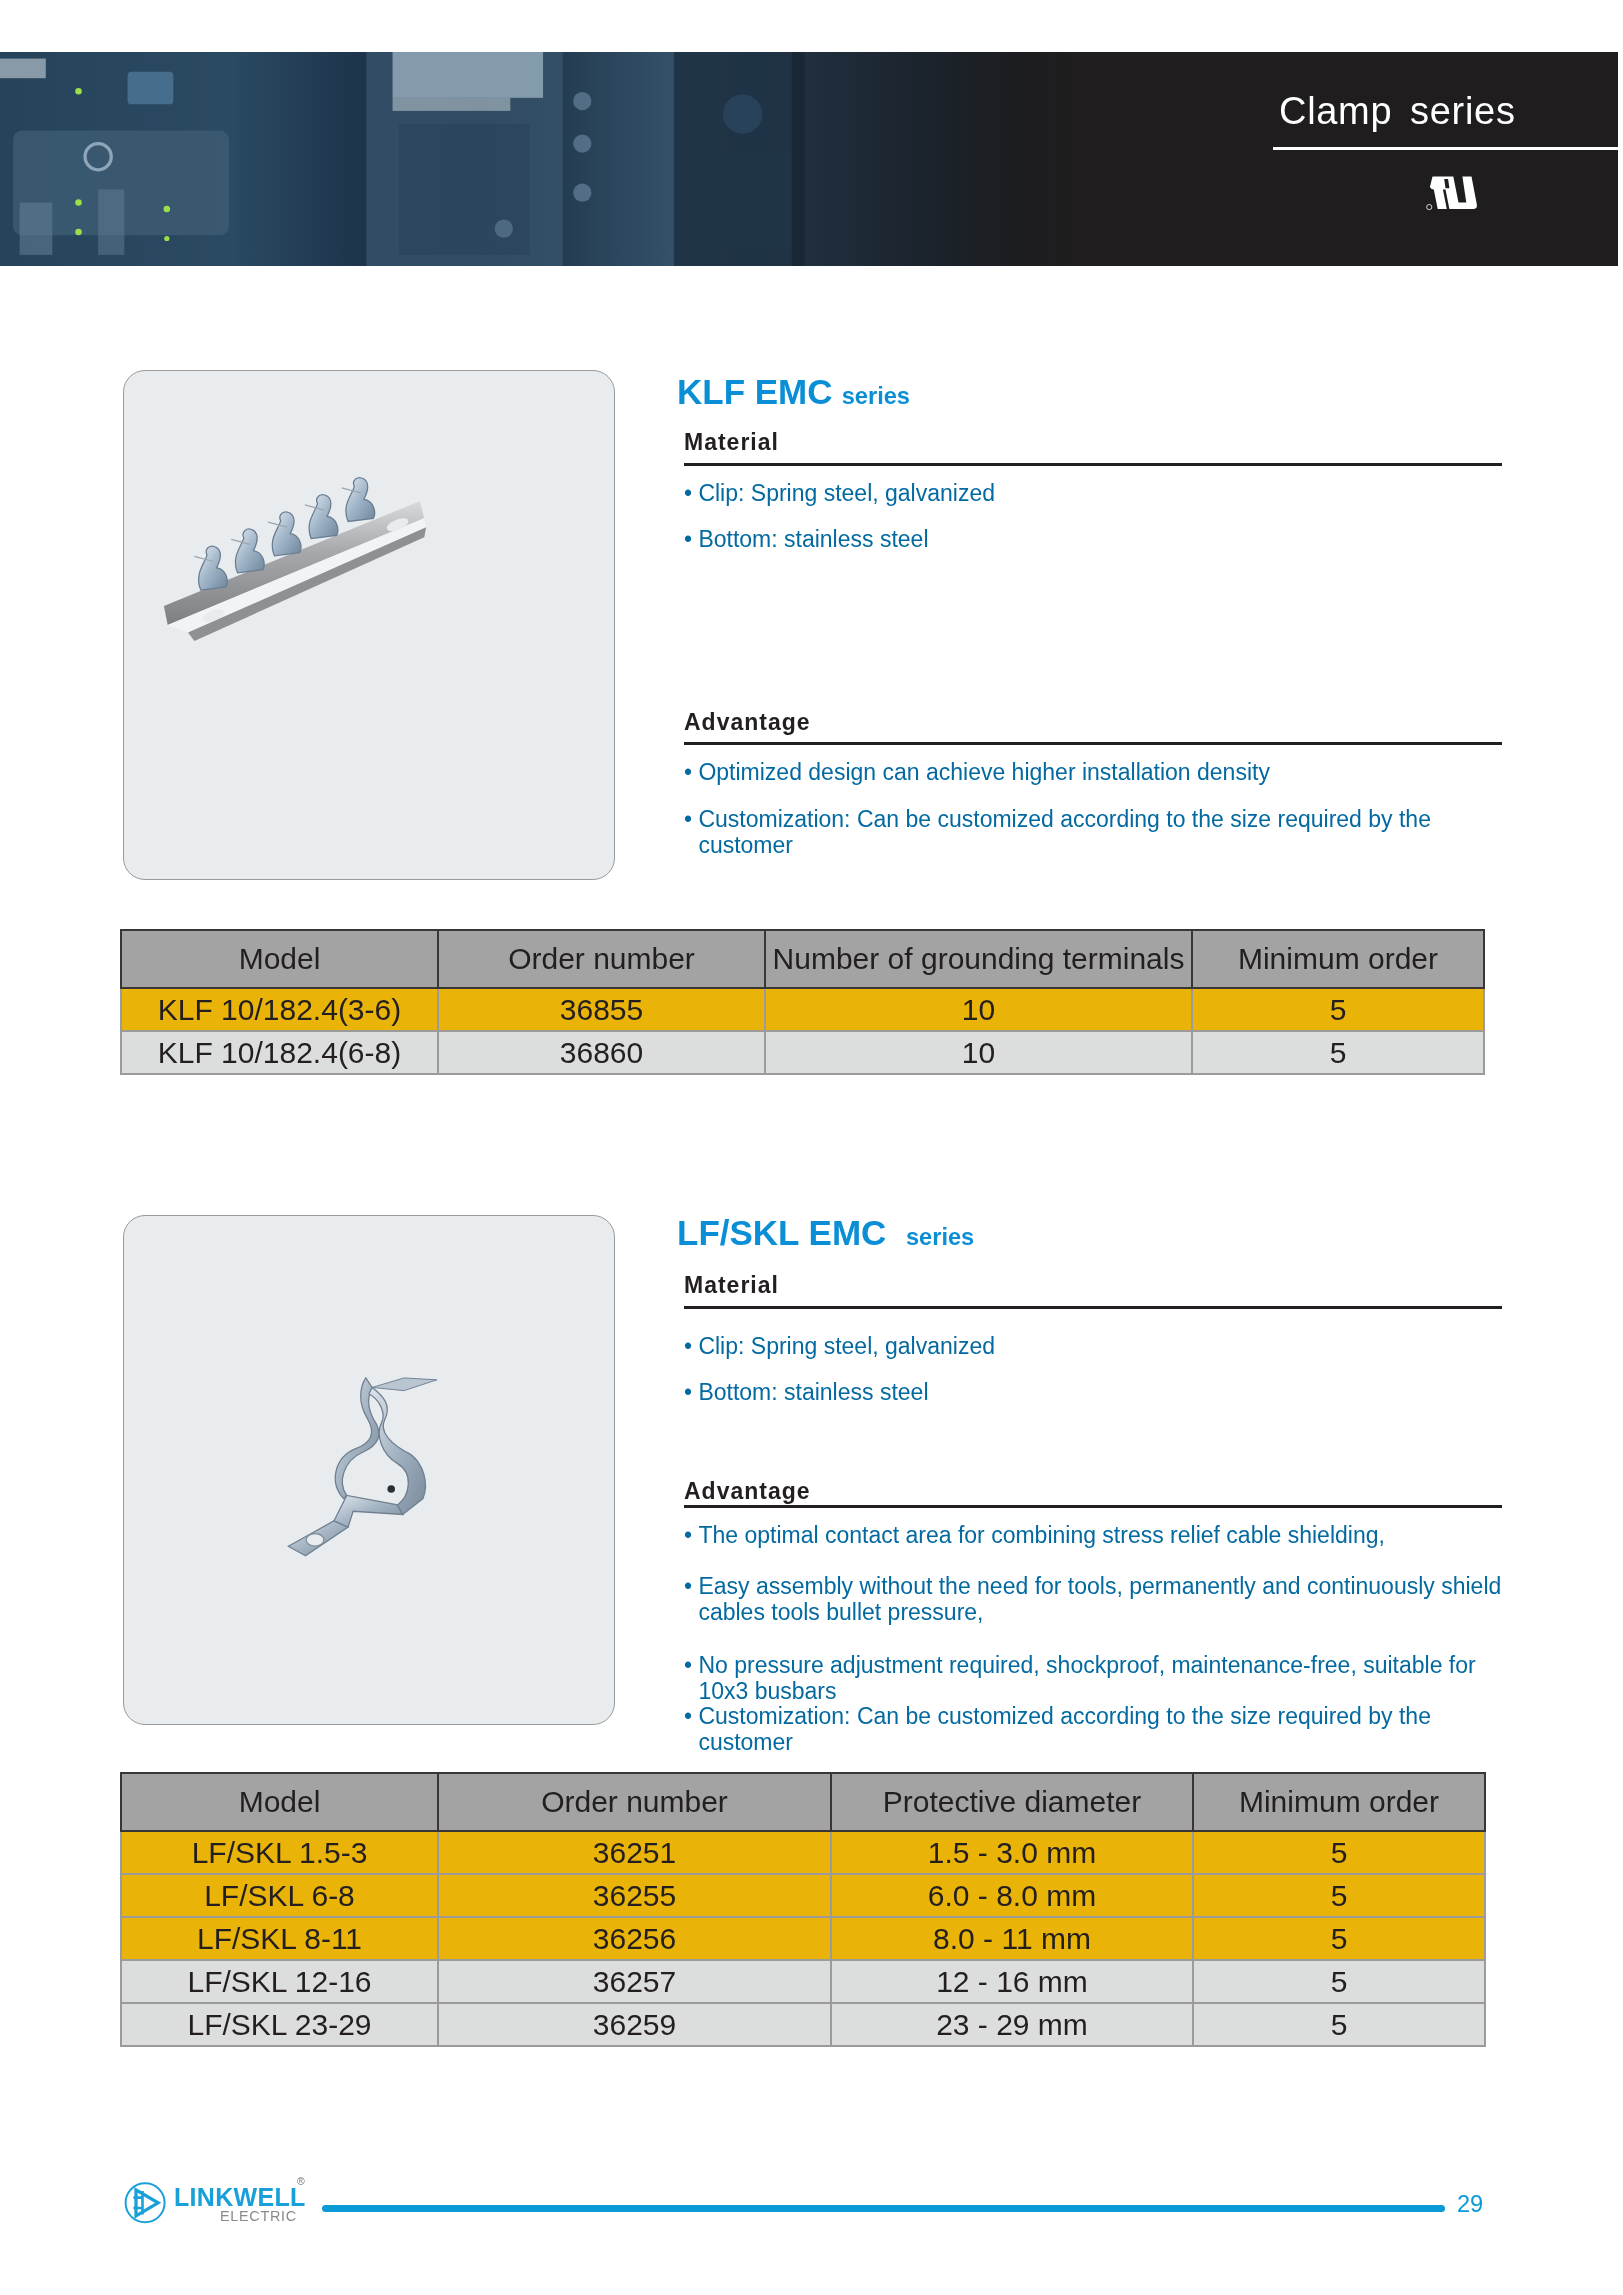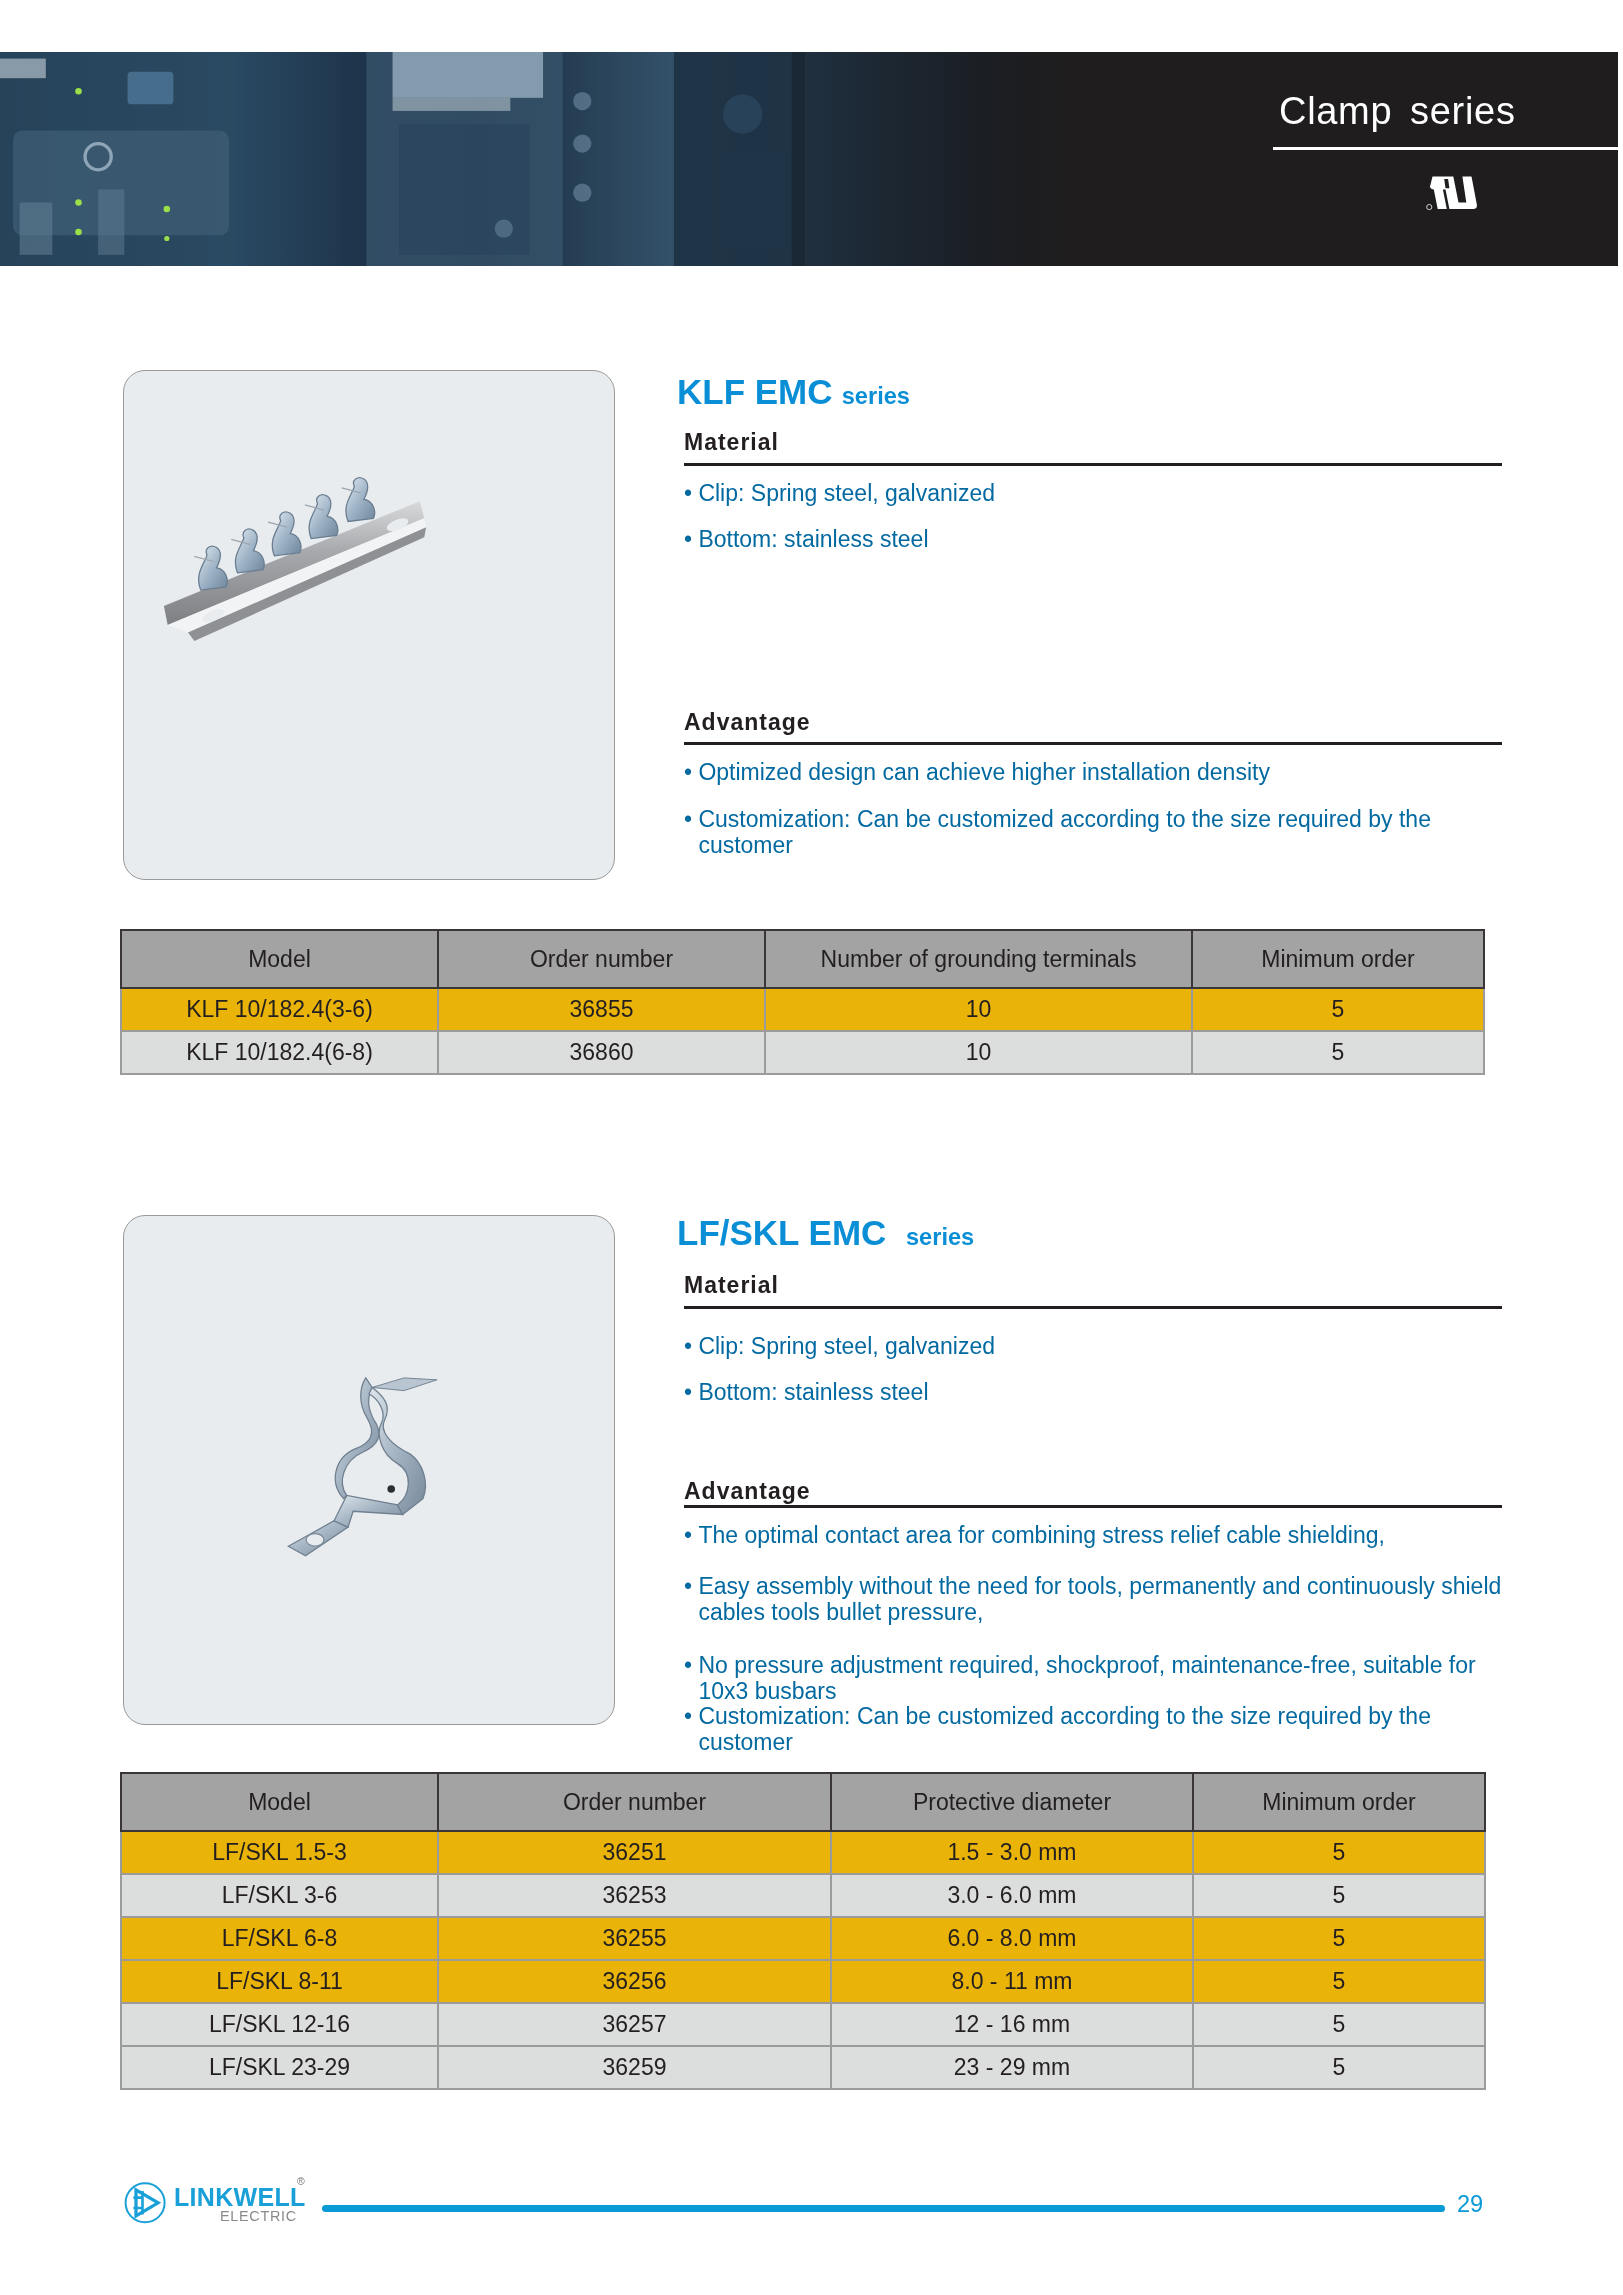--- a/index.html
+++ b/index.html
@@ -21,21 +21,21 @@
 
   
   .series-title { position:absolute; left:677px; color:#0a8fd6; font-weight:bold; font-size:35px; white-space:nowrap; }
   .series-title .suffix { font-size:23.6px; margin-left:9.2px; }
   .sub-h { position:absolute; left:684px; font-weight:bold; font-size:23px; letter-spacing:1px; color:#231f20; }
   .sub-rule { position:absolute; left:684px; width:818px; height:2.6px; background:#231f20; }
   .bullet { position:absolute; left:684px; width:824px; font-size:23px; line-height:26px; color:#0369a1; padding-left:14.4px; box-sizing:border-box; }
   .bullet::before { content:"•"; position:absolute; left:0; top:0; }
 
   
-  table.spec { position:absolute; left:120px; border-collapse:collapse; font-size:23px; color:#231f20;padding-left:8px; }
+  table.spec { position:absolute; left:120px; border-collapse:collapse; font-size:30px; color:#231f20;padding-left:8px; }
   table.spec th { background:#a3a3a3; font-weight:normal; height:56px; border:2px solid #3a3536; text-align:center; padding:0; }
   table.spec td { height:41px; border:2px solid #9b9b9b; text-align:center; padding:0; }
   table.spec tr.light td { background:#eab308; }
   table.spec tr.dark td { background:#dcdddd; }
 
   
   .footer-logo { position:absolute; left:123px; top:2178px; width:196px; height:47px; }
   .footer-line { position:absolute; left:322px; top:2205px; width:1123px; height:7.2px; background:#0a9ad6; border-radius:3.9px; }
   .page-num { position:absolute; left:1457px; top:2191px; font-size:23.6px; color:#0a9ad6; }
 </style>
@@ -212,26 +212,20 @@
       <th>Minimum order</th>
     </tr>
   </thead>
   <tbody>
     <tr class="light">
       <td>LF/SKL 1.5-3</td>
       <td>36251</td>
       <td>1.5 - 3.0 mm</td>
       <td>5</td>
     </tr>
-    <tr class="dark">
-      <td>LF/SKL 3-6</td>
-      <td>36253</td>
-      <td>3.0 - 6.0 mm</td>
-      <td>5</td>
-    </tr>
     <tr class="light">
       <td>LF/SKL 6-8</td>
       <td>36255</td>
       <td>6.0 - 8.0 mm</td>
       <td>5</td>
     </tr>
     <tr class="light">
       <td>LF/SKL 8-11</td>
       <td>36256</td>
       <td>8.0 - 11 mm</td>

